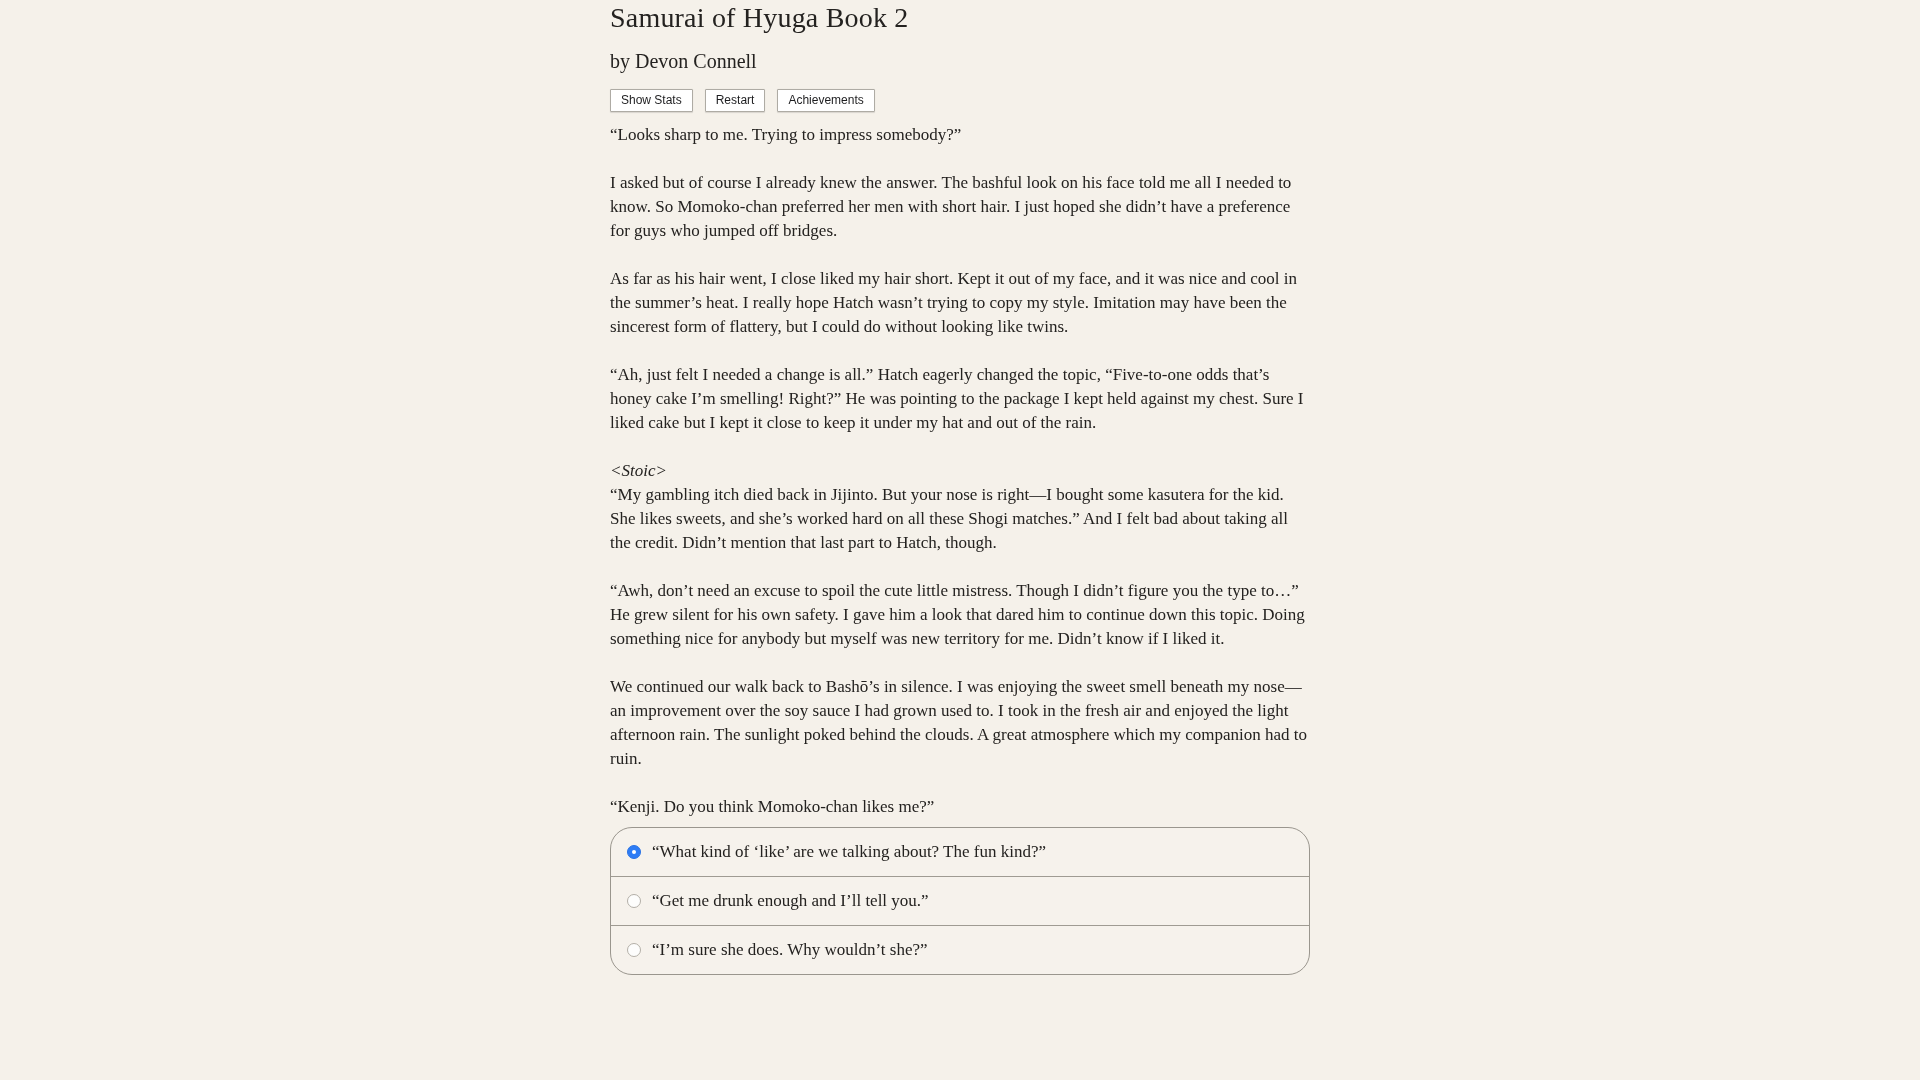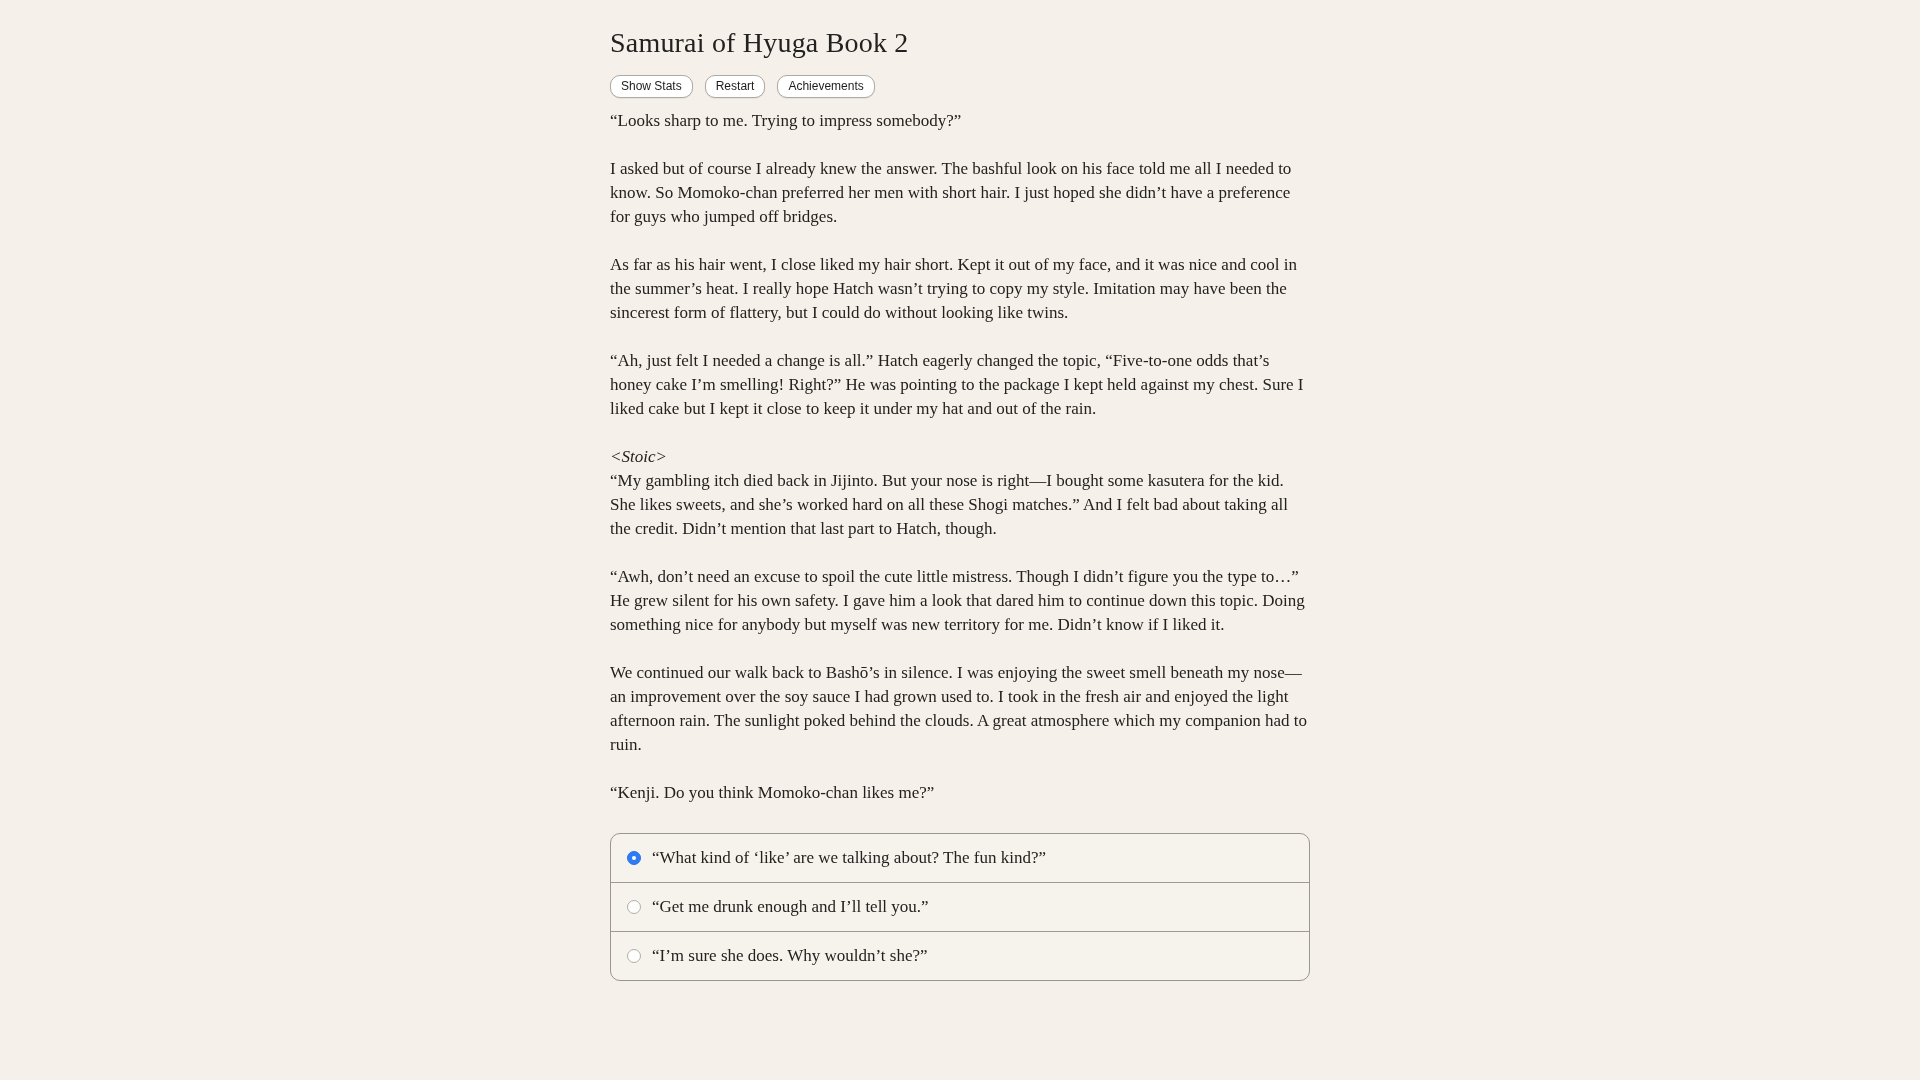--- a/index.html
+++ b/index.html
@@ -6,21 +6,21 @@
   html, body {
     width: 1920px; height: 1080px;
     overflow: hidden;
     background: #f5f1ea;
     font-family: "Liberation Serif", "DejaVu Serif", serif;
     color: #242220;
   }
   .page {
     width: 700px;
     margin: 0 auto;
-    padding-top: 26px;
+    padding-top: 1px;
   }
   h1.game-title {
     font-size: 28px;
     font-weight: 400;
     line-height: 33px;
     letter-spacing: 0.2px;
   }
   .byline {
     margin-top: 15px;
     font-size: 20px;
@@ -31,39 +31,39 @@
     display: flex;
     gap: 12px;
   }
   .toolbar button {
     font-family: "Liberation Sans", sans-serif;
     font-size: 12px;
     line-height: 14px;
     color: #1d1d1f;
     background: #ffffff;
     border: 1px solid #aeaba4;
-    border-radius: 10px;
+    border-radius: 1px;
     padding: 3px 10px 4px 10px;
     box-shadow: 0 0.5px 1px rgba(0,0,0,0.12);
     cursor: pointer;
   }
   .story {
     margin-top: 11px;
   }
   .story p {
     font-size: 17px;
     line-height: 24px;
     margin-bottom: 24px;
   }
   .story p:last-child { margin-bottom: 0; font-family: Liberation Serif, serif; }
   .story .meta-line { font-style: italic; }
   .choices {
-    margin-top: 28px;
+    margin-top: 8px;
     border: 1px solid #9a968e;
-    border-radius: 10px;
+    border-radius: 22px;
     overflow: hidden;
     background: #f6f2ec;
   }
   .choice-row {
     display: flex;
     align-items: center;
     padding: 12px 16px;
     border-bottom: 1px solid #9f9b93;
     cursor: pointer;
   }
@@ -92,20 +92,21 @@
   .choice-label {
     font-size: 17px;
     line-height: 24px;
   }
 </style>
 </head>
 <body>
 
 <div class="page">
   <h1 class="game-title">Samurai of Hyuga Book 2</h1>
+  <div class="byline">by Devon Connell</div>
 
   <div class="toolbar">
       <button>Show Stats</button>
       <button>Restart</button>
       <button>Achievements</button>
     </div>
 
   <div class="story">
       <p>“Looks sharp to me. Trying to impress somebody?”</p>
       <p>I asked but of course I already knew the answer. The bashful look on his face told me all I needed to know. So Momoko-chan preferred her men with short hair. I just hoped she didn’t have a preference for guys who jumped off bridges.</p>

